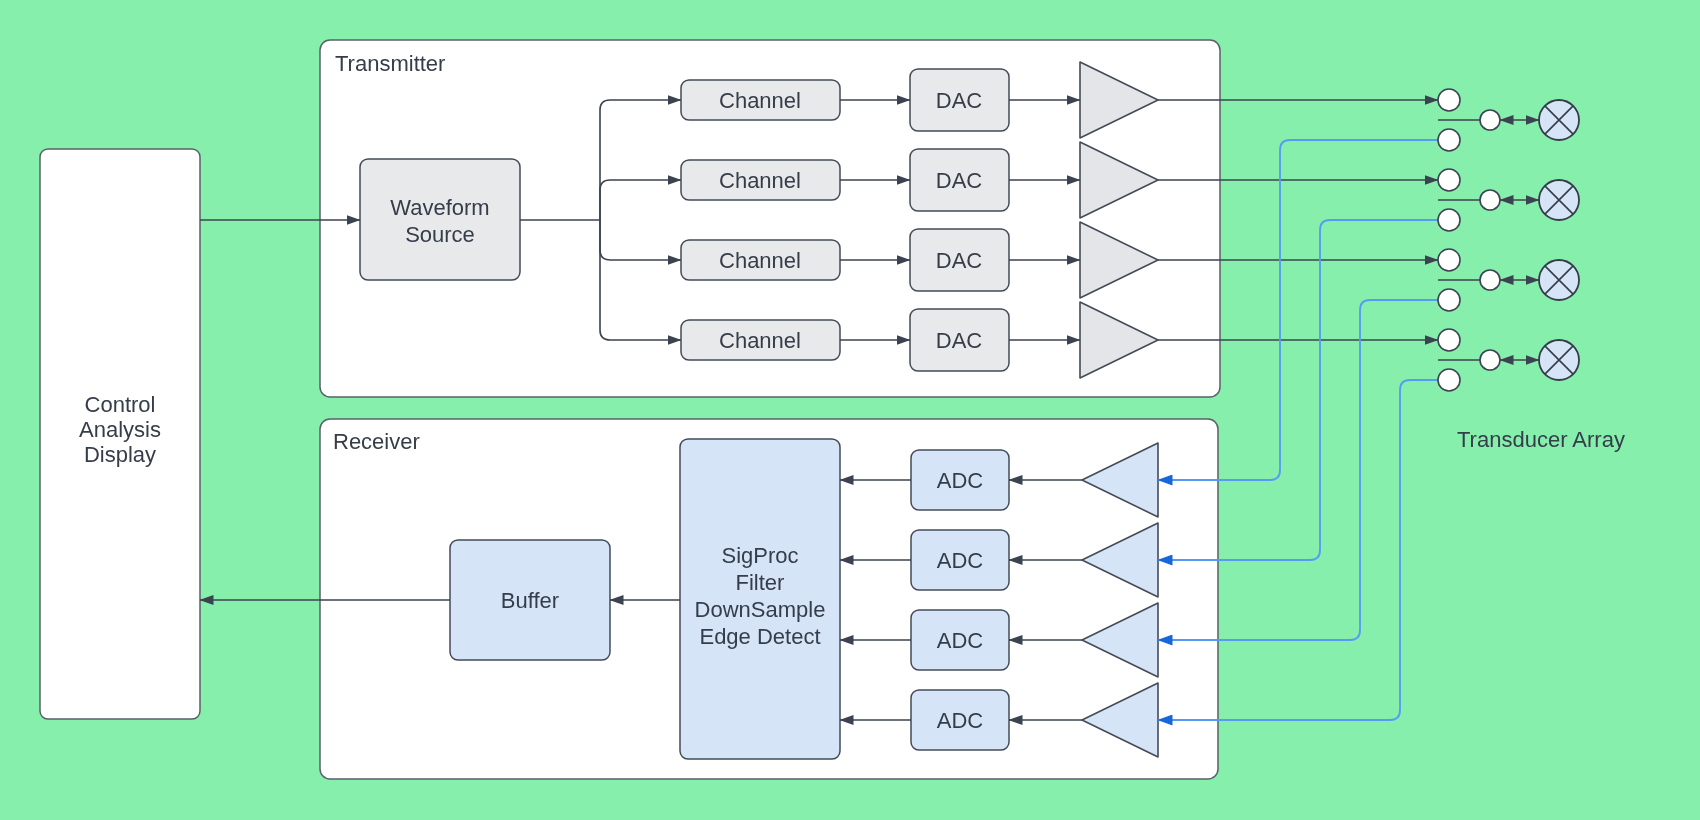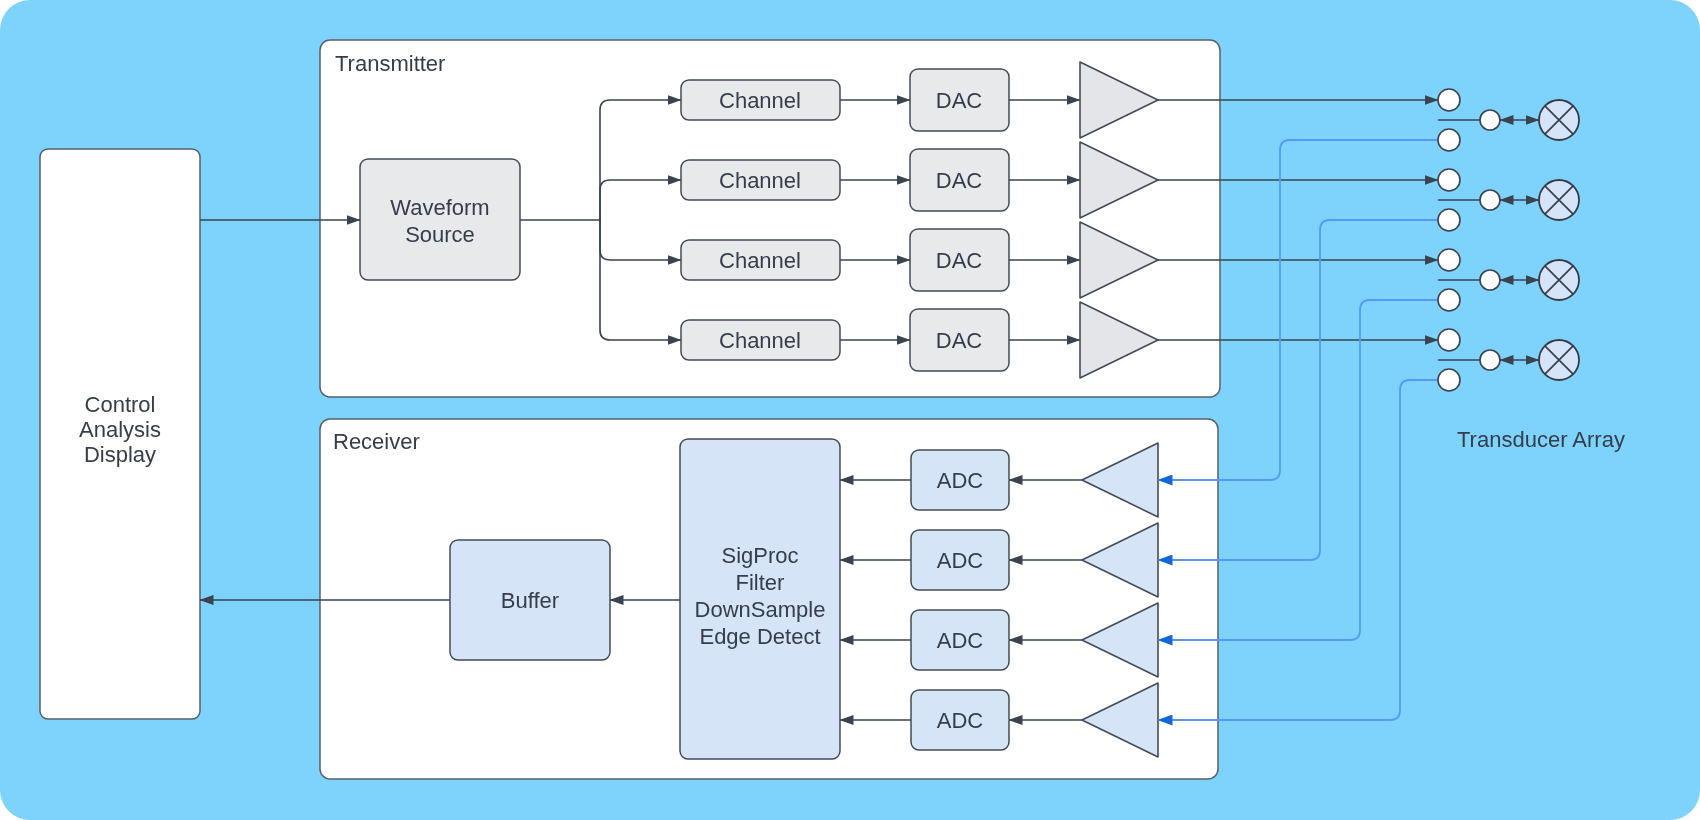--- a/index.html
+++ b/index.html
@@ -4,23 +4,22 @@
 <style>
   html, body {
     margin: 0;
     padding: 0;
     background: #ffffff;
   }
   .canvas {
     position: relative;
     width: 1700px;
     height: 820px;
-    background: #7dd3fc;
+    background: #86efac;
     font-family: "Liberation Sans", sans-serif;
-    border-radius: 30px;
   }
   svg { display: block; }
 
   
   .group-box      { fill: #ffffff; stroke: #596068; stroke-width: 1.5; }
   .plain-box      { fill: #ffffff; stroke: #596068; stroke-width: 1.5; }
   .gray-box       { fill: #e8e9eb; stroke: #434b57; stroke-width: 1.5; }
   .blue-box       { fill: #d6e4f8; stroke: #434b57; stroke-width: 1.5; }
   .gray-tri       { fill: #e3e5e8; stroke: #434b57; stroke-width: 1.6; stroke-linejoin: round; }
   .blue-tri       { fill: #d6e4f8; stroke: #434b57; stroke-width: 1.6; stroke-linejoin: round; }

